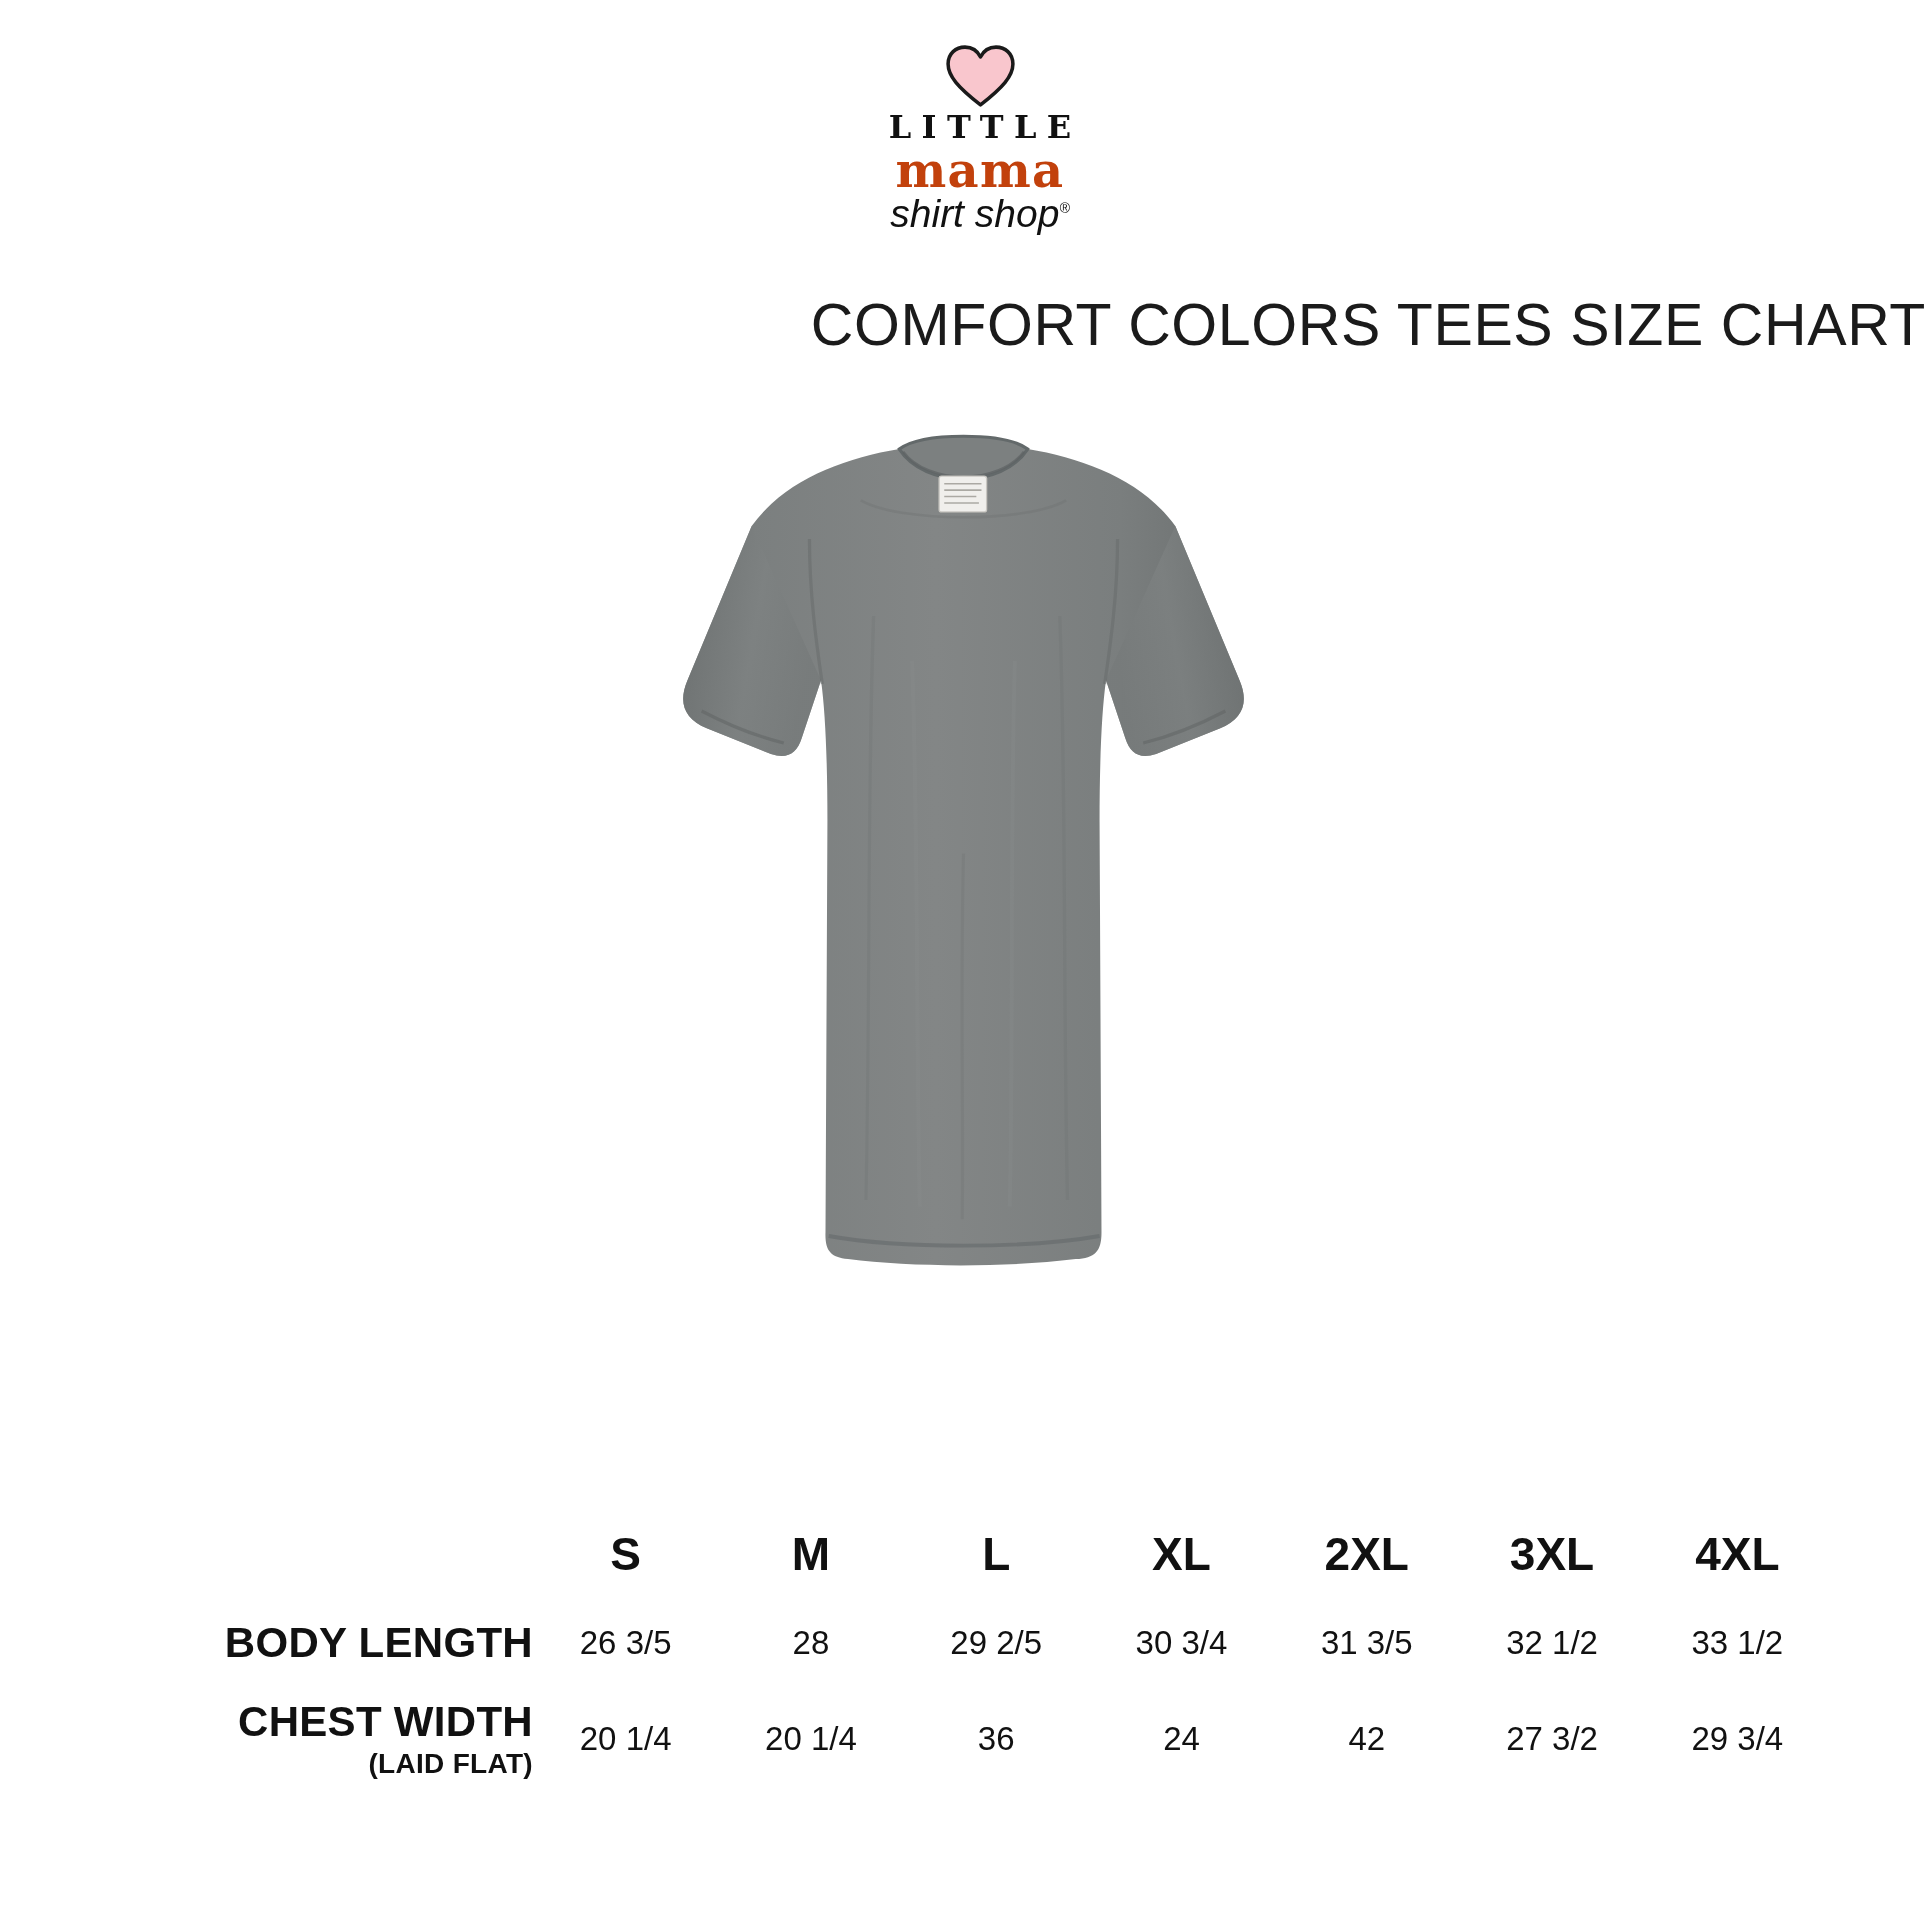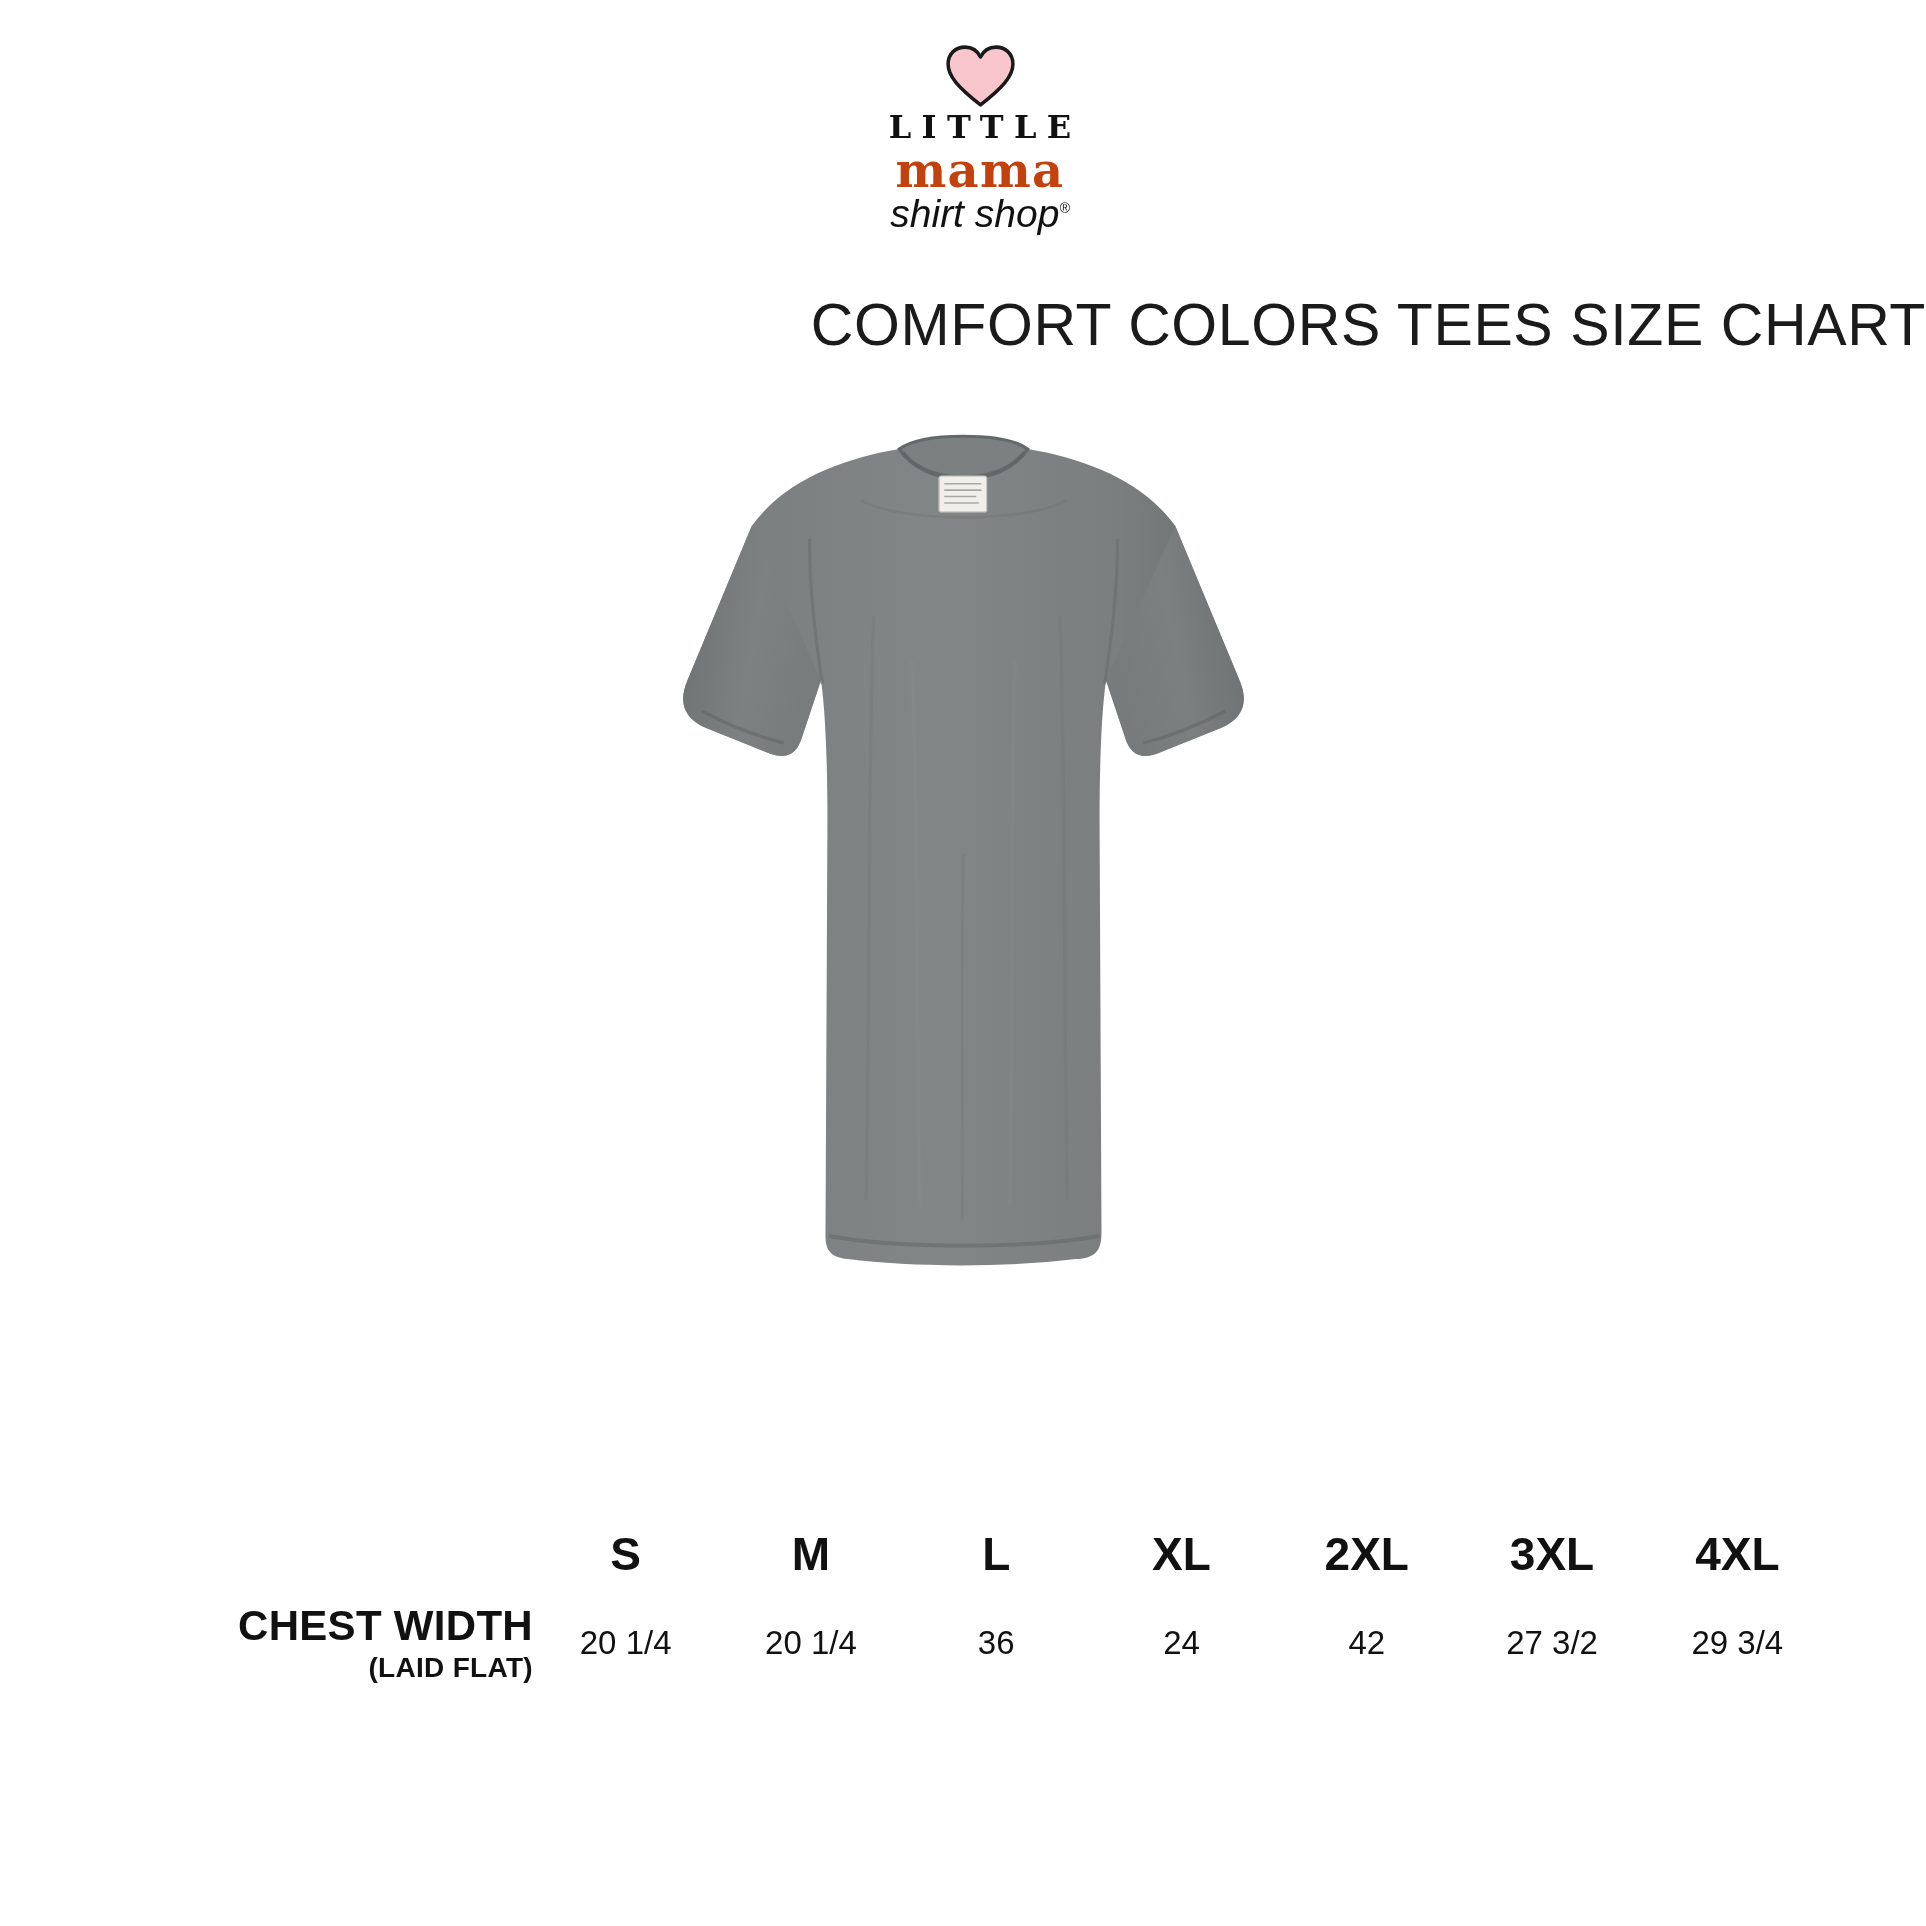--- a/index.html
+++ b/index.html
@@ -242,20 +242,32 @@
       <th class="size-head">S</th>
       <th class="size-head">M</th>
       <th class="size-head">L</th>
       <th class="size-head">XL</th>
       <th class="size-head">2XL</th>
       <th class="size-head">3XL</th>
       <th class="size-head">4XL</th>
     </tr>
     <tr>
       <td class="row-label">
+        <span>BODY LENGTH</span>
+      </td>
+      <td class="size-cell">26 3/5</td>
+      <td class="size-cell">28</td>
+      <td class="size-cell">29 2/5</td>
+      <td class="size-cell">30 3/4</td>
+      <td class="size-cell">31 3/5</td>
+      <td class="size-cell">32 1/2</td>
+      <td class="size-cell">33 1/2</td>
+    </tr>
+    <tr>
+      <td class="row-label">
         <span>CHEST WIDTH</span>
         <span class="sub">(LAID FLAT)</span>
       </td>
       <td class="size-cell">20 1/4</td>
       <td class="size-cell">20 1/4</td>
       <td class="size-cell">36</td>
       <td class="size-cell">24</td>
       <td class="size-cell">42</td>
       <td class="size-cell">27 3/2</td>
       <td class="size-cell">29 3/4</td>

